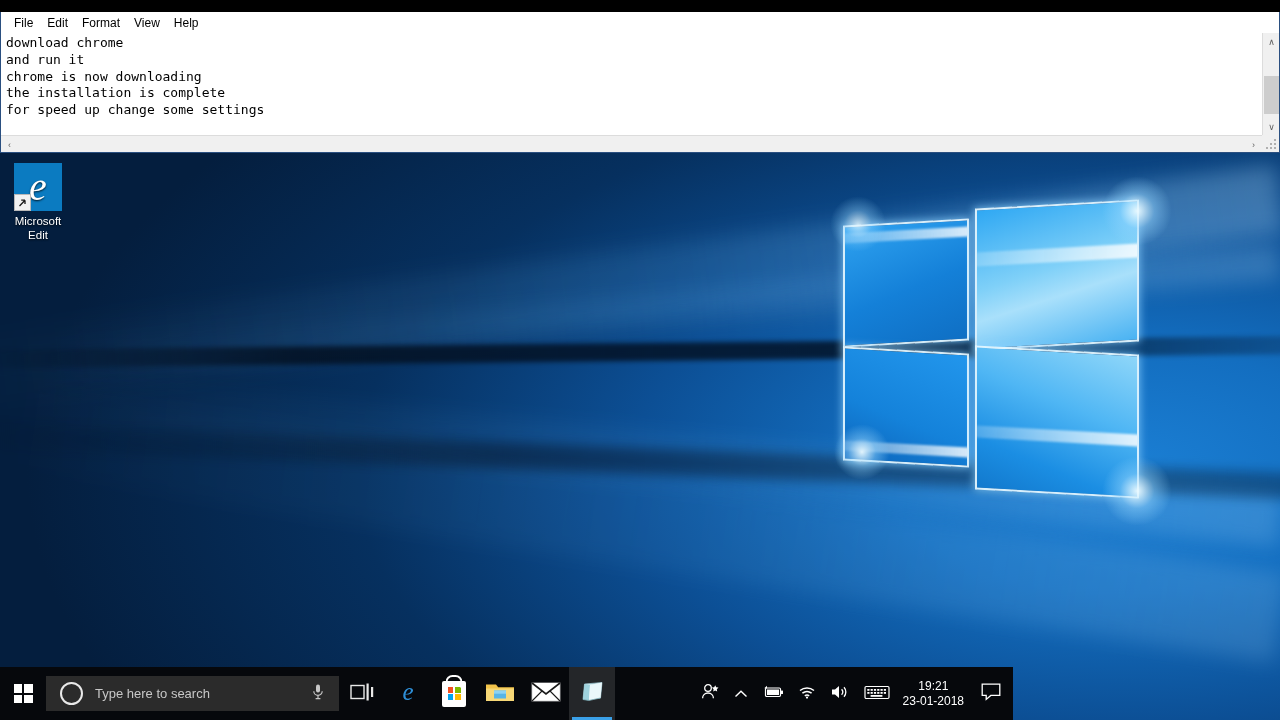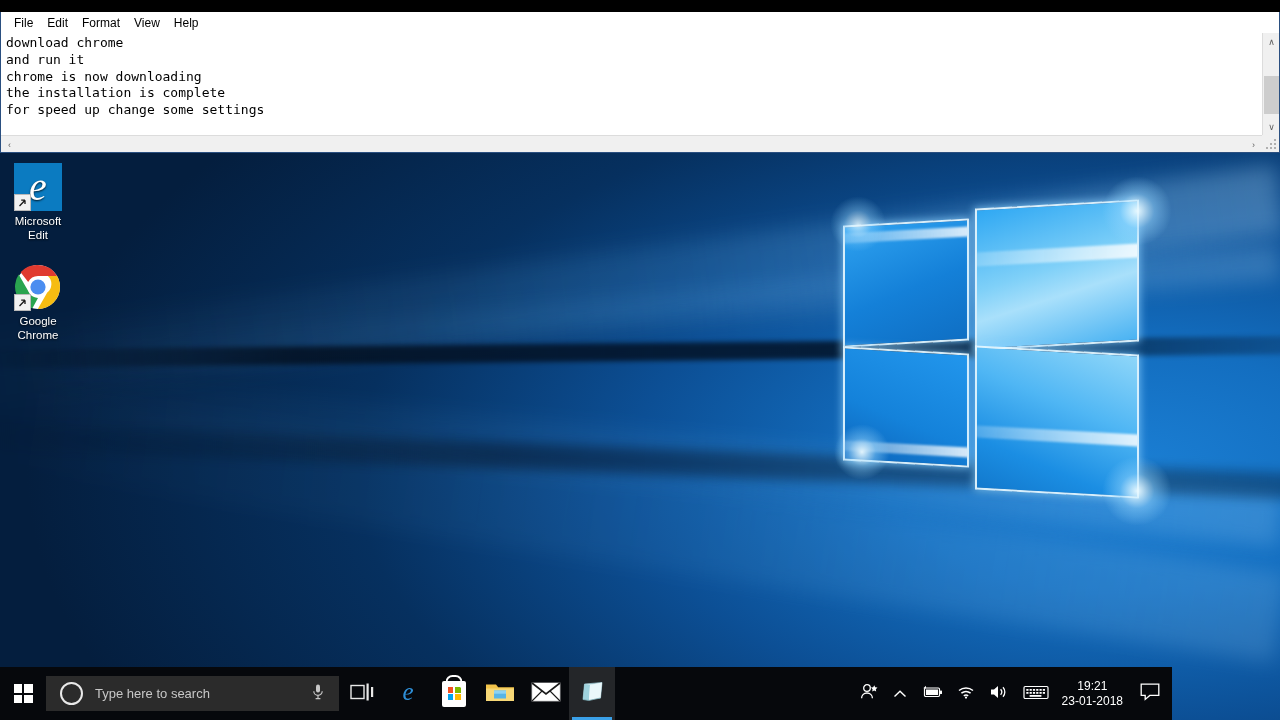--- a/index.html
+++ b/index.html
@@ -171,21 +171,21 @@
     font-size: 11.5px;
     line-height: 15px;
     text-shadow: 0 1px 2px rgba(0,0,0,.6);
     white-space: nowrap;
   }
 
   
   #taskbar {
     position: absolute;
     left: 0; bottom: 0;
-    width: 1172px; height: 53px;
+    width: 1013px; height: 53px;
     background: #06080c;
     display: flex;
     align-items: center;
   }
   #start-button {
     width: 46px; height: 53px;
     display: flex; align-items: center; justify-content: center;
     cursor: pointer;
   }
   .win-logo {
@@ -437,39 +437,20 @@
         <span class="shortcut-arrow">
           <svg width="11" height="11" viewBox="0 0 11 11">
             <path d="M2.5 9 L8 3.2 M8 3.2 L4.2 3.2 M8 3.2 L8 7" stroke="#1a1a1a" stroke-width="1.3" fill="none"></path>
           </svg>
         </span>
       </div>
       <div>Microsoft</div>
       <div>Edit</div>
     </div>
 
-    <div class="desk-icon" style="left:0px; top:110px;">
-      <div class="glyph">
-        <svg width="48" height="48" viewBox="0 0 48 48">
-          <circle cx="24" cy="24" r="22" fill="#fff"></circle>
-          <path d="M24 2a22 22 0 0 1 19.05 11H24a11 11 0 0 0-9.82 6.05L6.6 9.3A21.95 21.95 0 0 1 24 2z" fill="#e03a2f"></path>
-          <path d="M4.7 11.6 14.2 28.1A11 11 0 0 0 24 35l-5.6 10.3A22 22 0 0 1 4.7 11.6z" fill="#2aa44f"></path>
-          <path d="M43.05 13A22 22 0 0 1 24 46h-.2l9.45-16.4A11 11 0 0 0 33.9 13z" fill="#f6bc12"></path>
-          <circle cx="24" cy="24" r="10.3" fill="#fff"></circle>
-          <circle cx="24" cy="24" r="7.6" fill="#4a8df0"></circle>
-        </svg>
-        <span class="shortcut-arrow">
-          <svg width="11" height="11" viewBox="0 0 11 11">
-            <path d="M2.5 9 L8 3.2 M8 3.2 L4.2 3.2 M8 3.2 L8 7" stroke="#1a1a1a" stroke-width="1.3" fill="none"></path>
-          </svg>
-        </span>
-      </div>
-      <div>Google</div>
-      <div>Chrome</div>
-    </div>
   </div>
 
 
   <div id="taskbar">
 
     <div id="start-button">
       <span class="win-logo">
         <i></i>
           <i></i>
           <i></i>

